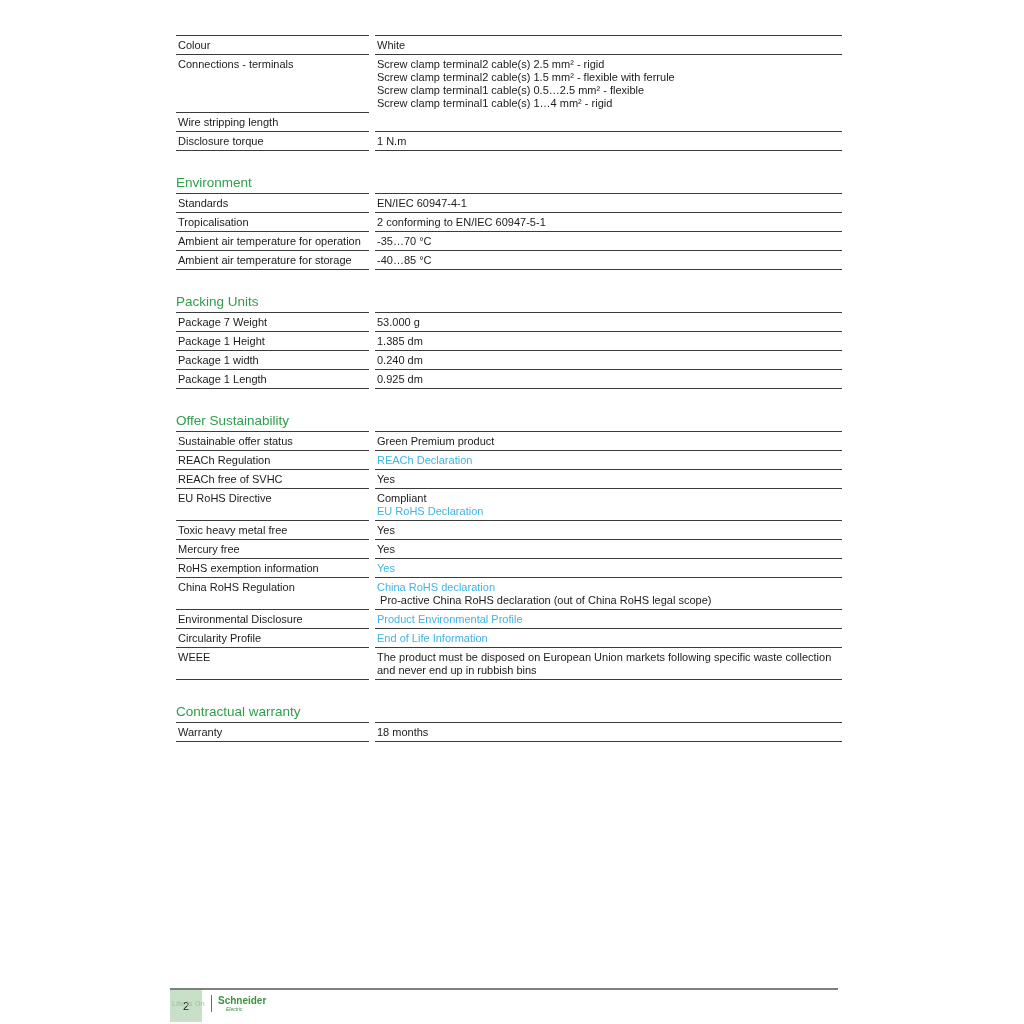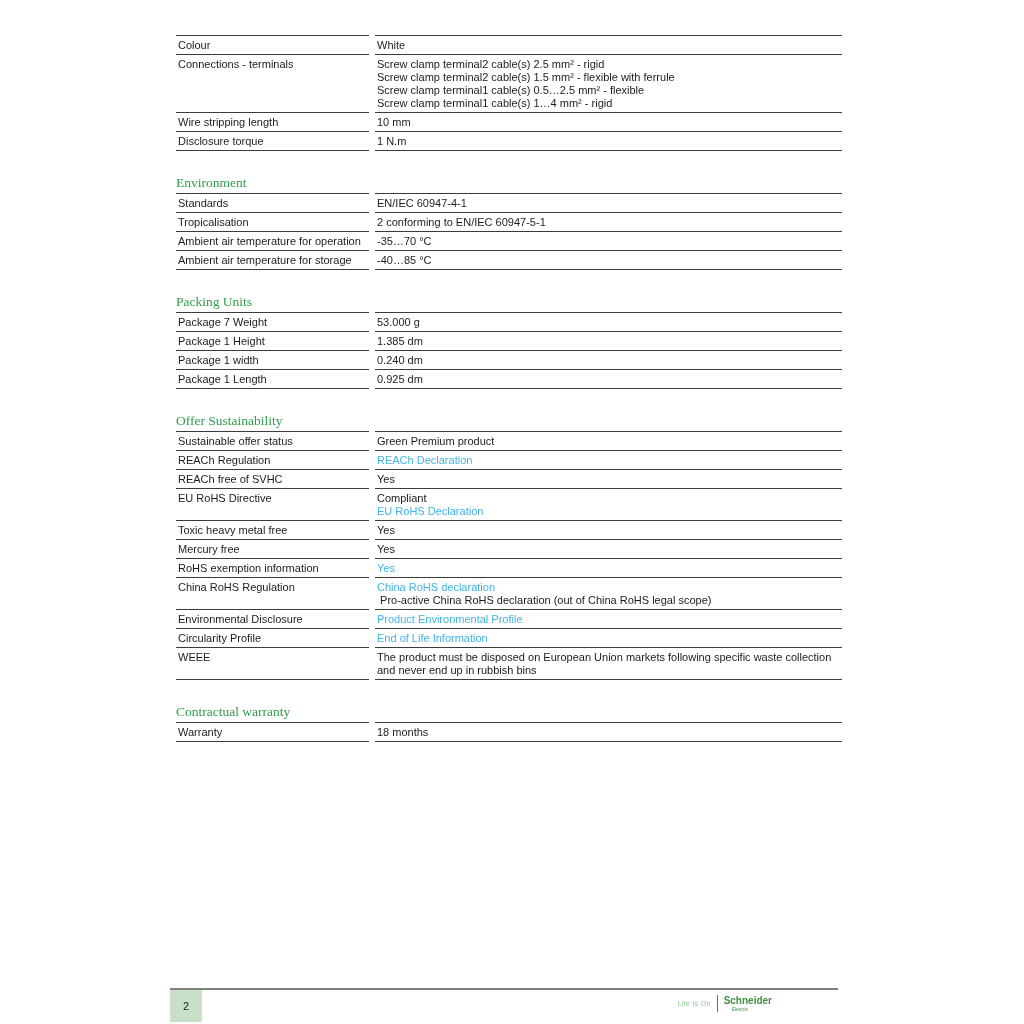--- a/index.html
+++ b/index.html
@@ -16,21 +16,20 @@
     left: 176px;
     top: 35px;
     width: 666px;
   }
   .section-title {
     color: #2f9e4b;
     font-size: 13.5px;
     line-height: 16px;
     margin-top: 24px;
     margin-bottom: 2px;
-    font-family: Liberation Serif, serif;
   }
   .spec-table { width: 100%; }
   .row { display: flex; }
   .cell {
     border-top: 1.5px solid #3b3b3b;
     padding: 3px 2px 2px 2px;
     font-size: 11px;
     line-height: 13px;
   }
   .cell.label { width: 193px; margin-right: 6px; flex: none; }
@@ -61,21 +60,21 @@
     align-items: center;
     justify-content: center;
   }
   .logo {
     position: absolute;
     left: 172px;
     top: 995px;
     width: 600px;
     display: flex;
     align-items: center;
-    justify-content: flex-end;
+    justify-content: flex-start;
     gap: 6px;
   }
   .logo-tagline {
     font-size: 7px;
     color: #8dc891;
     letter-spacing: 0.3px;
   }
   .logo-divider {
     width: 1px;
     height: 17px;
@@ -112,23 +111,20 @@
           <div class="cell label">Connections - terminals</div>
           <div class="cell value">
             <div class="value-line">Screw clamp terminal2 cable(s) 2.5 mm² - rigid</div>
             <div class="value-line">Screw clamp terminal2 cable(s) 1.5 mm² - flexible with ferrule</div>
             <div class="value-line">Screw clamp terminal1 cable(s) 0.5…2.5 mm² - flexible</div>
             <div class="value-line">Screw clamp terminal1 cable(s) 1…4 mm² - rigid</div>
           </div>
         </div>
         <div class="row">
           <div class="cell label">Wire stripping length</div>
-          <div class="cell value">
-            <div class="value-line">10 mm</div>
-          </div>
         </div>
         <div class="row">
           <div class="cell label">Disclosure torque</div>
           <div class="cell value">
             <div class="value-line">1 N.m</div>
           </div>
         </div>
       </div>
       <div class="section-title">Environment</div>
       <div class="spec-table">

